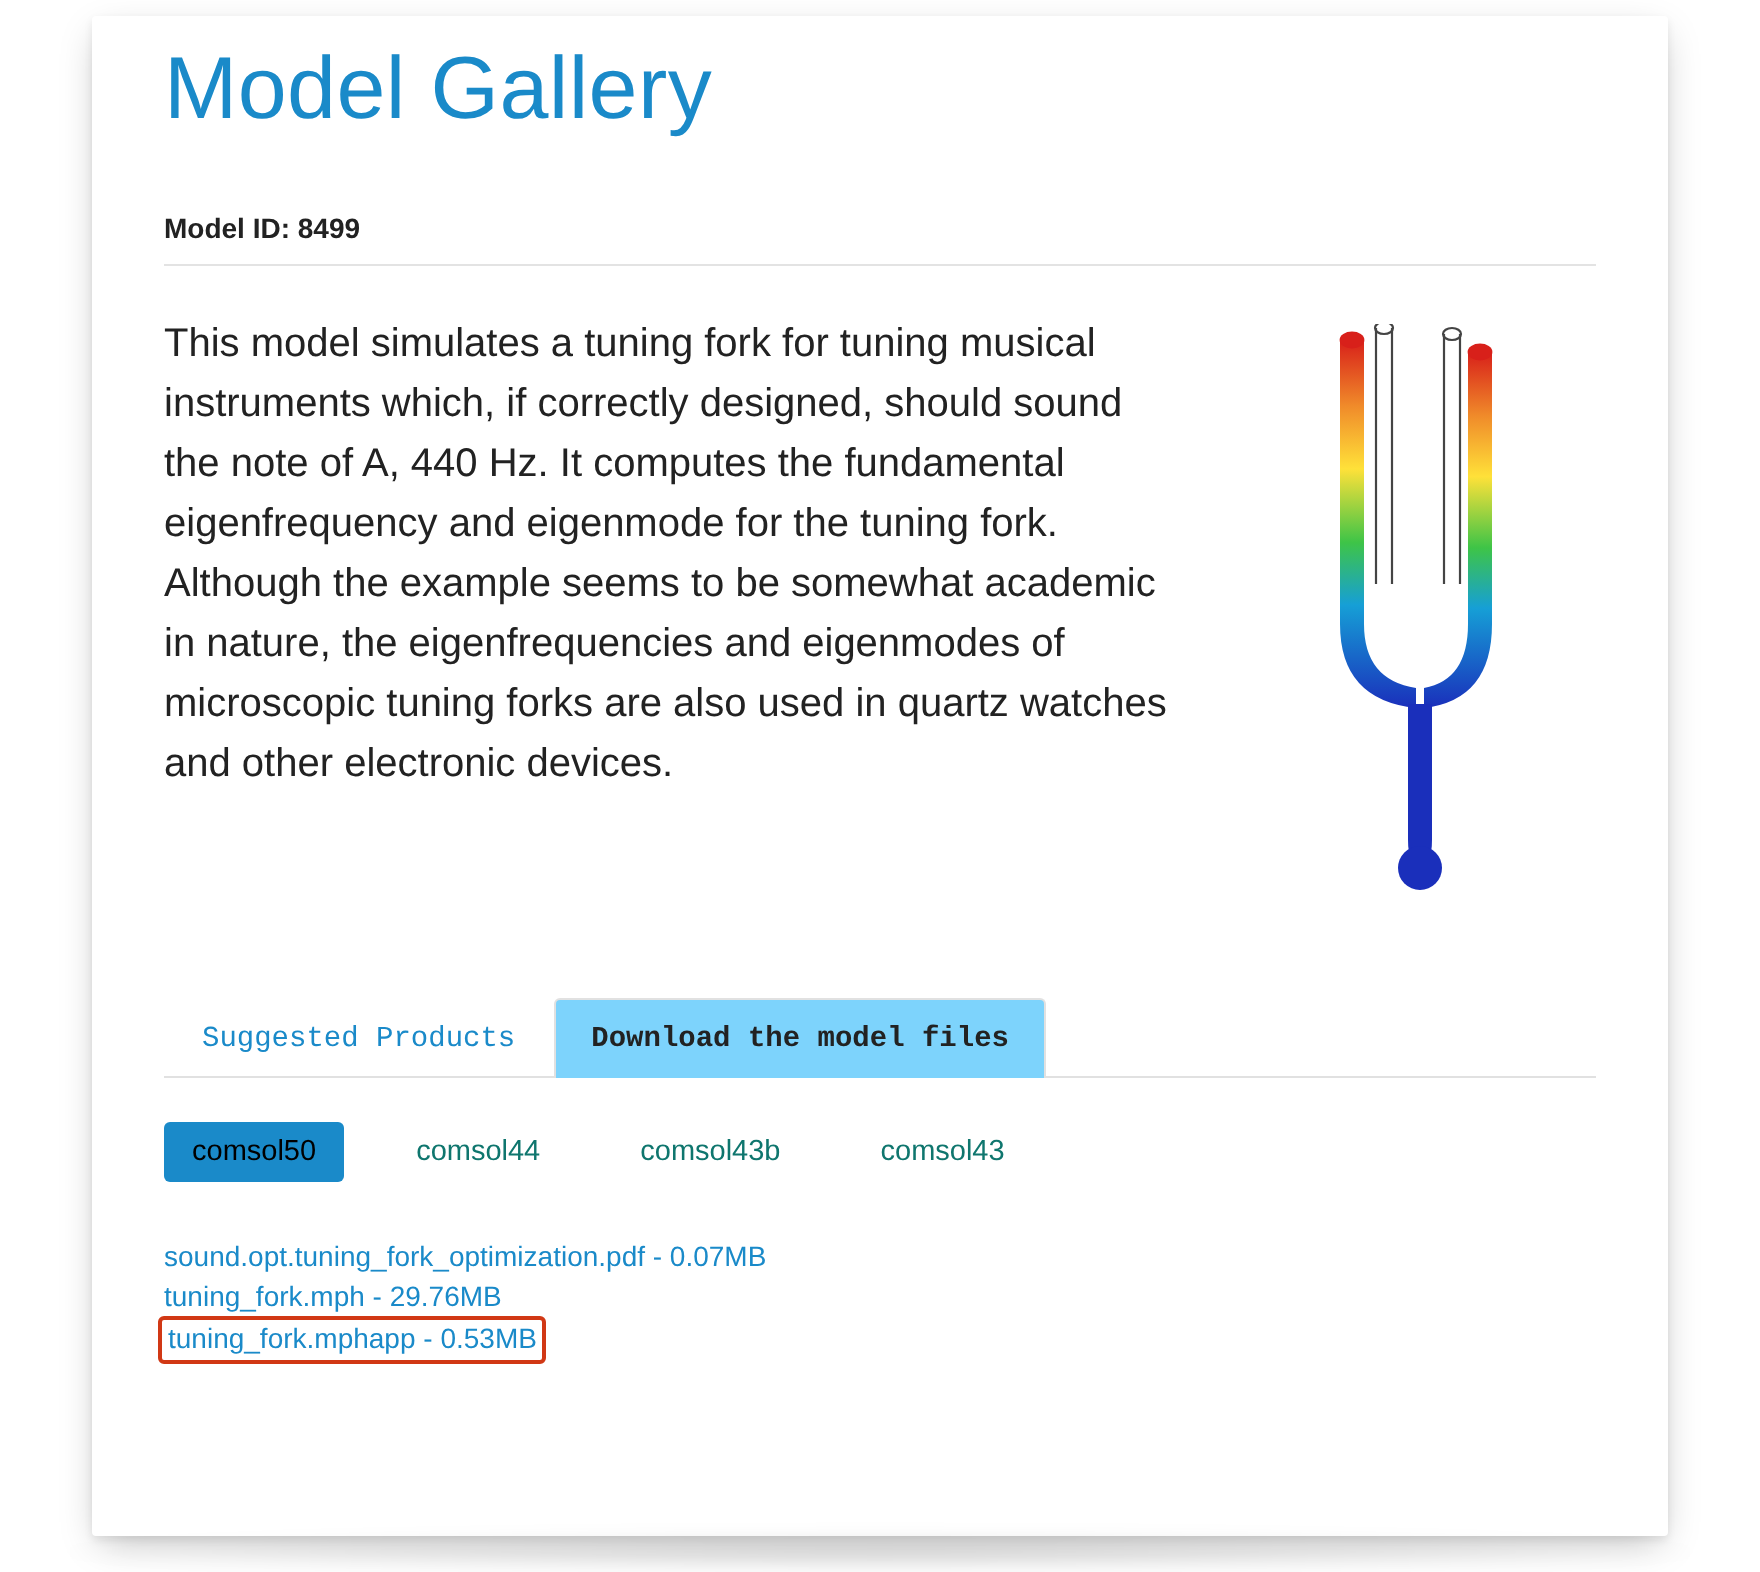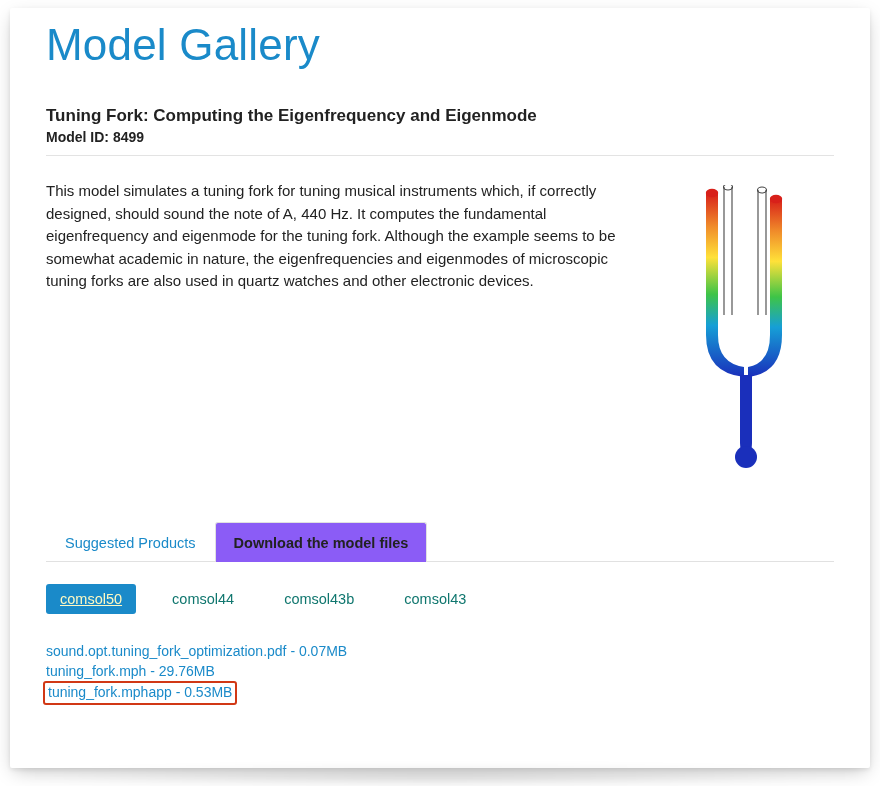--- a/index.html
+++ b/index.html
@@ -7,21 +7,21 @@
       font-family: -apple-system, "Segoe UI", "Helvetica Neue", Arial, sans-serif;
       background: #fff;
       color: #333;
       width: 880px;
       height: 786px;
       position: relative;
       overflow: hidden;
     }
     .page {
       background: #fff;
-      width: 860px;
+      width: 788px;
       min-height: 760px;
       margin: 8px auto 16px;
       padding: 12px 36px 28px 36px;
       box-shadow: 0 6px 18px -4px rgba(0,0,0,0.25), 0 2px 4px rgba(0,0,0,0.08);
       border-radius: 2px;
     }
     .page-title {
       font-size: 44px;
       font-weight: 300;
       color: #1a8ac9;
@@ -42,21 +42,21 @@
       border-bottom: 1px solid #e3e3e3;
       margin-bottom: 24px;
     }
     .desc-row {
       display: flex;
       gap: 28px;
       margin-bottom: 42px;
     }
     .desc {
       flex: 1;
-      font-size: 15px;
+      font-size: 20px;
       line-height: 1.5;
       color: #222;
     }
     .figure {
       width: 180px;
       height: 300px;
       display: flex;
       align-items: center;
       justify-content: center;
     }
@@ -70,47 +70,47 @@
       padding: 12px 18px 10px;
       font-size: 14.5px;
       cursor: pointer;
       position: relative;
       color: #1a8ac9;
       background: transparent;
       border: 1px solid transparent;
       border-bottom: none;
       border-top-left-radius: 3px;
       border-top-right-radius: 3px;
+      font-family: Liberation Mono, monospace;
     }
     .tab.active {
       color: #222;
       font-weight: 700;
-      background: #8b5cf6;
+      background: #7dd3fc;
       border-color: #e1e1e1;
       margin-bottom: -1px;
       padding-bottom: 11px;
     }
     .ver-row {
       display: flex;
       gap: 22px;
       align-items: center;
       margin-bottom: 28px;
       flex-wrap: wrap;
     }
     .ver {
       font-size: 14.5px;
       color: #0f766e;
       padding: 7px 14px;
       border-radius: 3px;
       cursor: pointer;
     }
     .ver.active {
       background: #1a8ac9;
-      color: #fef9c3;
-      text-decoration: underline;
+      color: #000000;
     }
     .files { }
     .file-line {
       font-size: 14px;
       line-height: 1.4;
       color: #1a8ac9;
       cursor: pointer;
     }
     .hl-wrap {
       border: 2px solid #d13815;
@@ -129,21 +129,20 @@
       filter: blur(4px);
     }
   </style>
 </head>
 <body>
 
 <div class="page">
 
   <h1 class="page-title">Model Gallery</h1>
 
-  <div class="model-title">Tuning Fork: Computing the Eigenfrequency and Eigenmode</div>
   <div class="model-id">Model ID: 8499</div>
 
   <div class="desc-row">
     <div class="desc">This model simulates a tuning fork for tuning musical instruments which, if correctly designed, should sound the note of A, 440 Hz. It computes the fundamental eigenfrequency and eigenmode for the tuning fork. Although the example seems to be somewhat academic in nature, the eigenfrequencies and eigenmodes of microscopic tuning forks are also used in quartz watches and other electronic devices.</div>
     <div class="figure">
       <svg width="140" height="290" viewBox="0 0 140 290" xmlns="http://www.w3.org/2000/svg">
         <defs>
           <linearGradient id="rainbow" x1="0" y1="0" x2="0" y2="1">
             <stop offset="0%" stop-color="#d8201a"></stop>
             <stop offset="18%" stop-color="#f08b2a"></stop>

